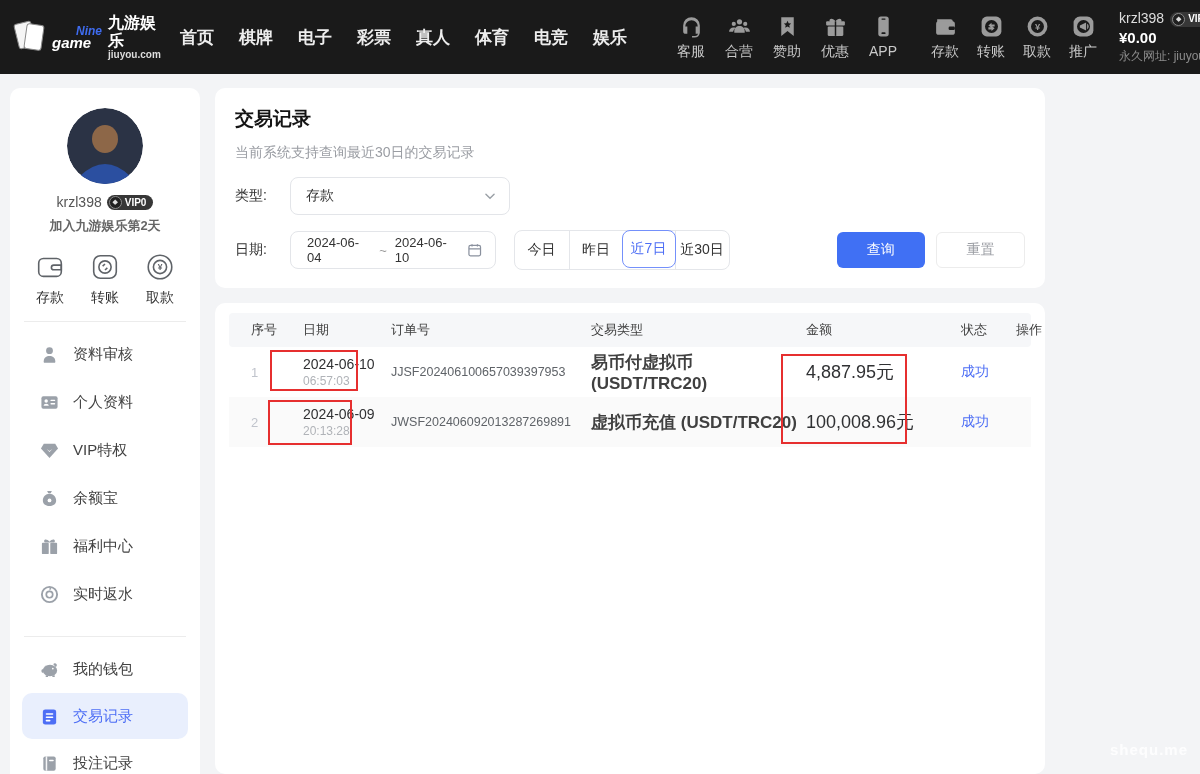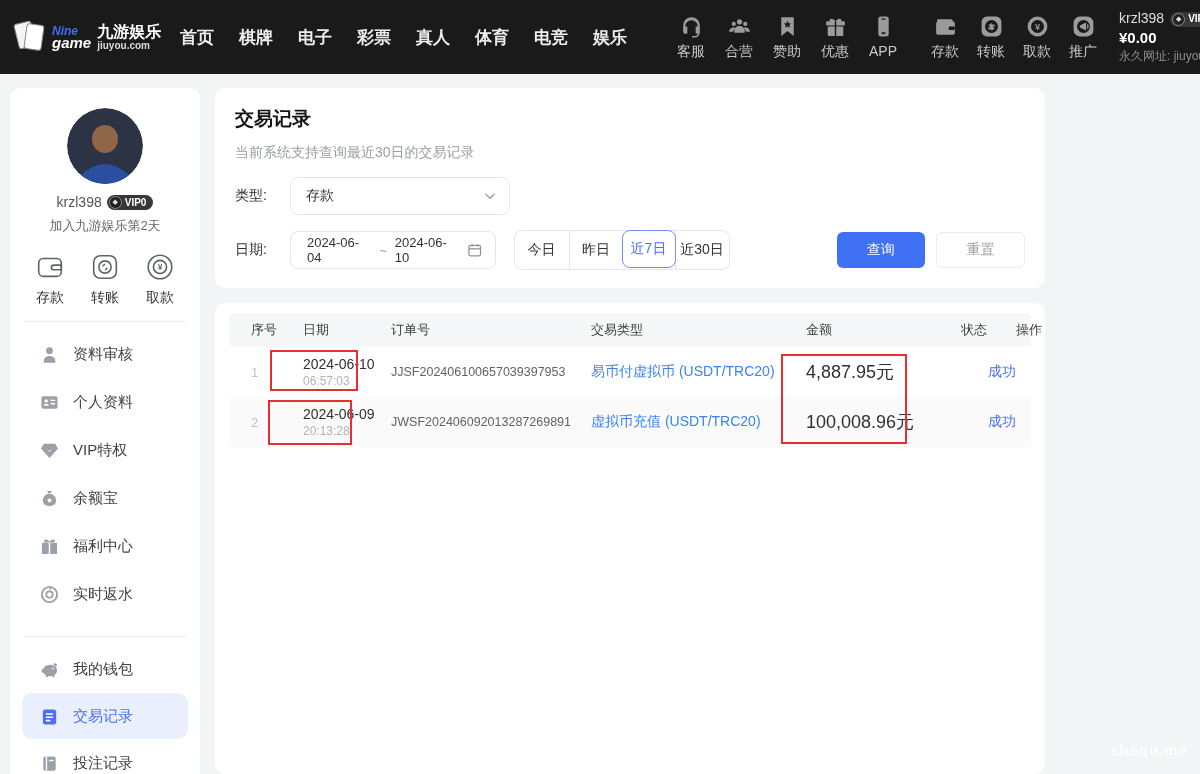--- a/index.html
+++ b/index.html
@@ -14,21 +14,21 @@
   .navbar {
     position:absolute; top:0; left:0; width:1200px; height:74px;
     background:#1a1a1a; display:flex; align-items:center; padding:0 16px;
   }
   .brand { display:flex; align-items:center; gap:6px; width:150px; flex:none; }
   .brand-cards { width:30px; height:34px; position:relative; flex:none; }
   .brand-card { position:absolute; width:18px; height:26px; border-radius:3px; background:#f5f5f5; border:1px solid #888; }
   .brand-card.c1 { left:0; top:2px; transform:rotate(-14deg); }
   .brand-card.c2 { left:9px; top:4px; transform:rotate(8deg); background:#fff; }
   .brand-en { line-height:1; text-align:left; }
-  .brand-en .nine { color:#3f6cf0; font-style:italic; font-weight:bold; font-size:12px; display:block; }
+  .brand-en .nine { color:#3f6cf0; font-style:italic; font-weight:bold; font-size:12px; display:block;margin-left:24px; }
   .brand-en .game { color:#fff; font-style:italic; font-weight:bold; font-size:15px; display:block; margin-top:-2px; }
   .brand-cn-wrap { line-height:1.1; }
   .brand-cn { color:#fff; font-weight:bold; font-size:16px; display:block; }
   .brand-domain { color:#ddd; font-size:10px; font-weight:bold; display:block; }
   .nav-links { display:flex; gap:25px; margin-left:14px; flex:none; }
   .nav-link { color:#ededed; font-size:17px; font-weight:600; cursor:pointer; }
   .icon-cells { display:flex; margin-left:48px; gap:16px; flex:none; }
   .icon-cells.group2 { margin-left:30px; gap:14px; }
   .icon-cell { display:flex; flex-direction:column; align-items:center; gap:4px; cursor:pointer; min-width:32px; }
   .icon-cell svg { width:25px; height:25px; }
@@ -50,21 +50,21 @@
   .nav-avatar svg, .side-avatar svg { width:100%; height:100%; display:block; }
 
   
   .sidebar {
     position:absolute; left:10px; top:88px; width:190px; height:700px;
     background:#fff; border-radius:10px; padding-top:20px;
   }
   .side-avatar { width:76px; height:76px; border-radius:50%; overflow:hidden; margin:0 auto; }
   .side-name-row { display:flex; align-items:center; justify-content:center; gap:5px; margin-top:10px; }
   .side-username { font-size:14px; color:#555; }
-  .side-join { text-align:center; color:#666; font-size:13px; margin-top:7px; }
+  .side-join { text-align:center; color:#666; font-size:13px; margin-top:7px;font-weight:bold; }
   .side-quick { display:flex; justify-content:space-between; padding:0 24px; margin-top:16px; }
   .sq-item { display:flex; flex-direction:column; align-items:center; gap:6px; cursor:pointer; }
   .sq-item svg { width:32px; height:32px; }
   .sq-item .lbl { font-size:14px; color:#333; }
   .side-divider { height:1px; background:#ececec; margin:14px 14px 4px; }
   .menu { padding:4px 0; }
   .menu-item { display:flex; align-items:center; gap:14px; height:48px; padding:0 0 0 30px; cursor:pointer; }
   .menu-item svg { width:19px; height:19px; flex:none; }
   .menu-item .lbl { font-size:15px; color:#424242; }
   .menu-item.active { background:#e9effd; border-radius:10px; margin:0 12px; padding-left:18px; height:46px; }
@@ -109,23 +109,23 @@
   }
   .t-grid { display:grid; grid-template-columns:52px 88px 200px 215px 155px 55px 37px; align-items:center; }
   .t-head { background:#f6f7f9; border-radius:4px; height:34px; padding-left:22px; }
   .t-head .th { font-size:13px; color:#404040; }
   .t-row { height:50px; padding-left:22px; }
   .t-row.alt { background:#fafafa; }
   .td-index { font-size:13px; color:#c0c4cc; }
   .td-date .d { font-size:14px; color:#303133; }
   .td-date .t { font-size:12px; color:#b0b3b8; margin-top:2px; }
   .td-order { font-size:12.5px; color:#5f6368; }
-  .td-type { font-size:14px; color:#3b82f6; }
+  .td-type { font-size:17px; color:#404040;font-weight:bold; }
   .td-amount { font-size:18px; color:#303133; }
-  .td-status { font-size:14px; color:#4d6ef5; cursor:pointer;text-align:right; }
+  .td-status { font-size:14px; color:#4d6ef5; cursor:pointer; }
 
   
   .red-box { position:absolute; border:2px solid #e62f2f; pointer-events:none; }
   .rb1 { left:270px; top:350px; width:88px; height:41px; }
   .rb2 { left:268px; top:400px; width:84px; height:45px; }
   .rb3 { left:781px; top:354px; width:126px; height:90px; }
 
   .watermark {
     position:absolute; right:12px; bottom:16px; color:#ffffff; font-size:15px;
     font-weight:bold; letter-spacing:1px; opacity:.9;

